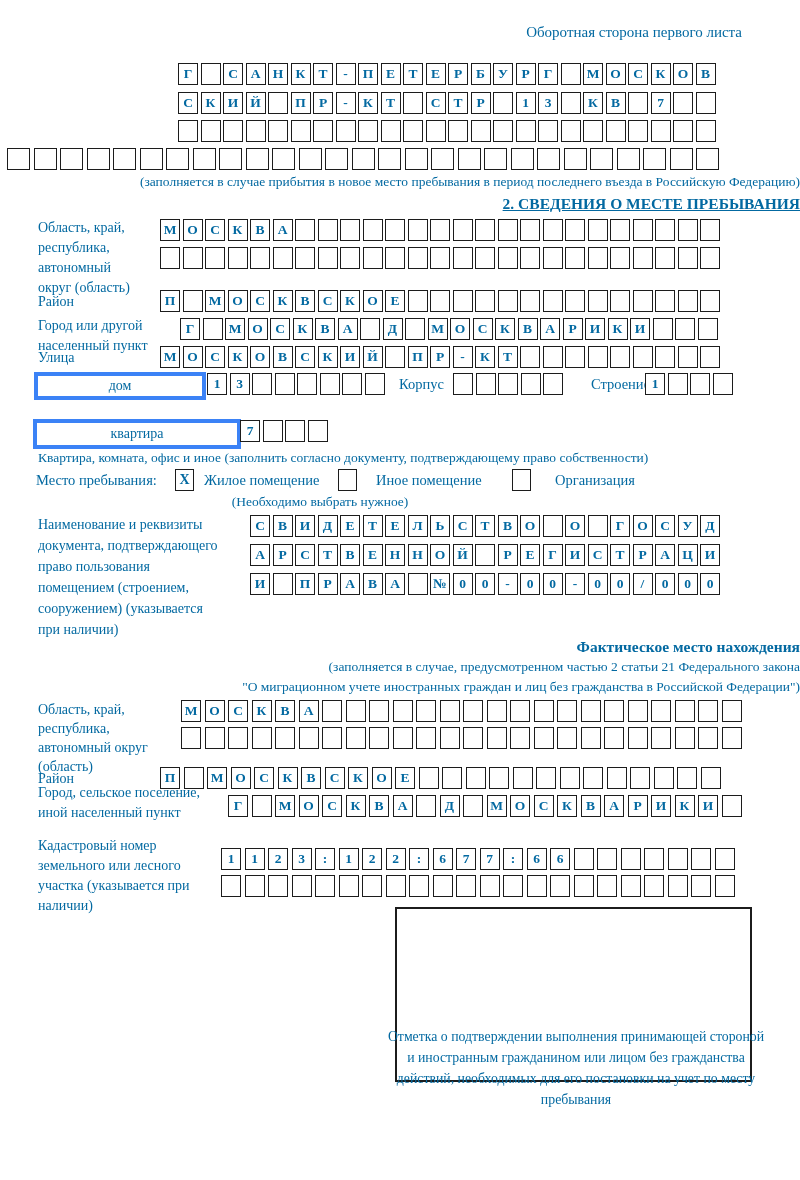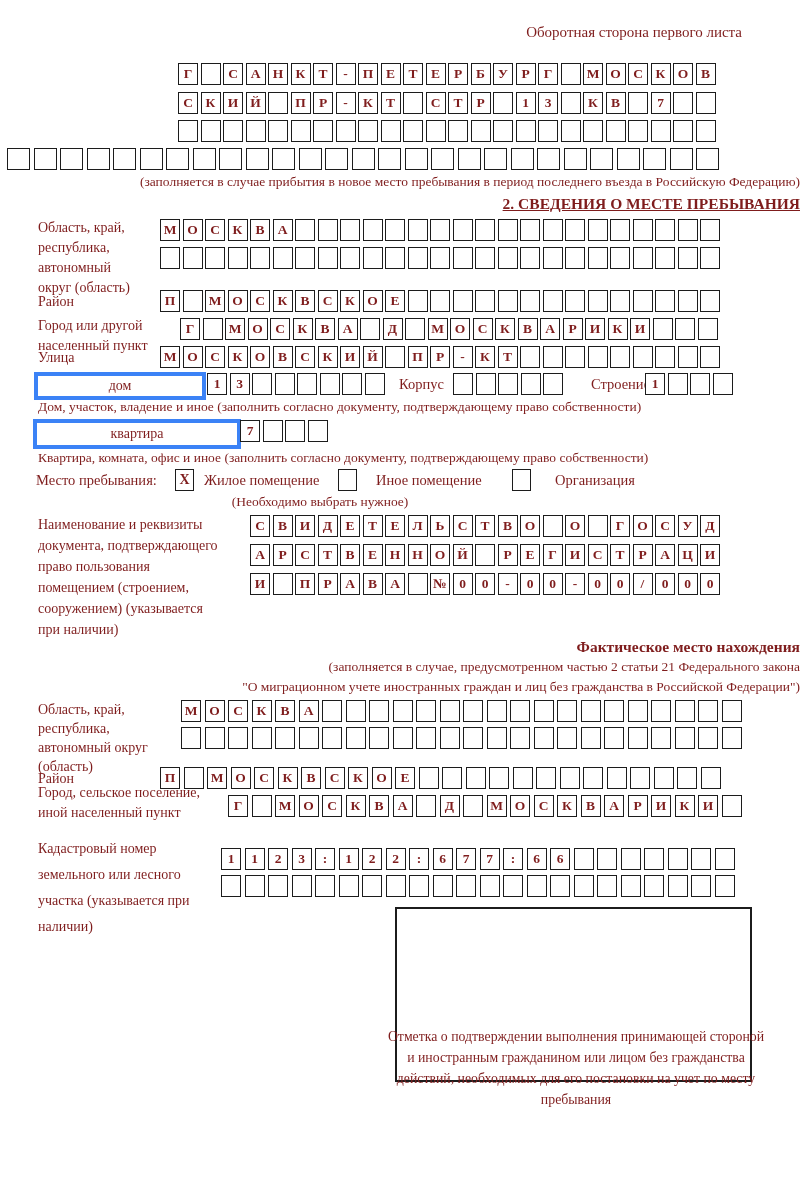--- a/index.html
+++ b/index.html
@@ -1,17 +1,17 @@
 <!DOCTYPE html>
 <html><head>
 <meta charset="utf-8">
 <style>
   html,body{margin:0;padding:0;background:#fff;}
   .page{position:relative;width:800px;height:1180px;background:#ffffff;
-        font-family:"Liberation Serif","DejaVu Serif",serif;color:#7f1d1d;overflow:hidden;}
+        font-family:"Liberation Serif","DejaVu Serif",serif;color:#0369a1;overflow:hidden;}
   .abs{position:absolute;}
   .label{position:absolute;font-size:14px;line-height:20px;}
   .flabel{position:absolute;font-size:14.5px;white-space:nowrap;}
   .caption{position:absolute;font-size:13.5px;white-space:nowrap;}
   .center{left:0;right:0;text-align:right;}
   .heading{position:absolute;font-size:15.5px;font-weight:bold;}
   .grid{position:absolute;display:flex;}
   .cell{flex:none;width:18px;height:20px;border:1.5px solid #1c1c1c;margin-right:2.5px;
         display:inline-flex;align-items:center;justify-content:center;
         font-size:13.5px;font-weight:600;background:#fff;}
@@ -304,21 +304,20 @@
       <span class="cell">&nbsp;</span>
       <span class="cell">&nbsp;</span>
     </div>
   <div class="flabel" style="left:578px;top:376px;margin-left:13px;">Строение</div>
   <div class="grid" style="left:645px;top:373px;">
       <span class="cell">1</span>
       <span class="cell">&nbsp;</span>
       <span class="cell">&nbsp;</span>
       <span class="cell">&nbsp;</span>
     </div>
-  <div class="caption" style="left:38px;top:399px;">Дом, участок, владение и иное (заполнить согласно документу, подтверждающему право собственности)</div>
 
   <div class="labelbox" style="left:33px;top:419px;width:200px;height:22px;">квартира</div>
   <div class="grid" style="left:240px;top:420px;">
       <span class="cell">7</span>
       <span class="cell">&nbsp;</span>
       <span class="cell">&nbsp;</span>
       <span class="cell">&nbsp;</span>
     </div>
   <div class="caption" style="left:38px;top:450px;">Квартира, комната, офис и иное (заполнить согласно документу, подтверждающему право собственности)</div>
 
@@ -507,21 +506,21 @@
       <span class="cell">К</span>
       <span class="cell">В</span>
       <span class="cell">А</span>
       <span class="cell">Р</span>
       <span class="cell">И</span>
       <span class="cell">К</span>
       <span class="cell">И</span>
       <span class="cell">&nbsp;</span>
     </div>
 
-  <div class="label" style="left:38px;top:836px;width:155px;line-height:26px;">Кадастровый номер земельного или лесного участка (указывается при наличии)</div>
+  <div class="label" style="left:38px;top:836px;width:155px;line-height:20px;">Кадастровый номер земельного или лесного участка (указывается при наличии)</div>
   <div class="grid p25" style="left:221px;top:848px;">
       <span class="cell">1</span>
       <span class="cell">1</span>
       <span class="cell">2</span>
       <span class="cell">3</span>
       <span class="cell">:</span>
       <span class="cell">1</span>
       <span class="cell">2</span>
       <span class="cell">2</span>
       <span class="cell">:</span>

